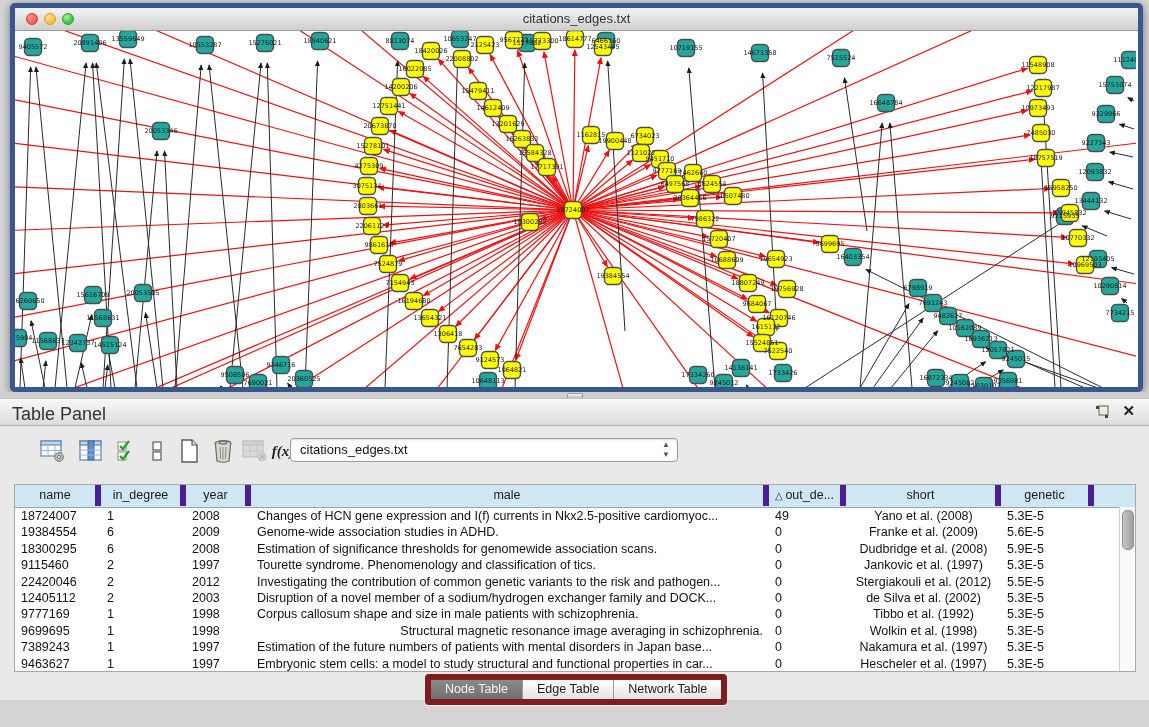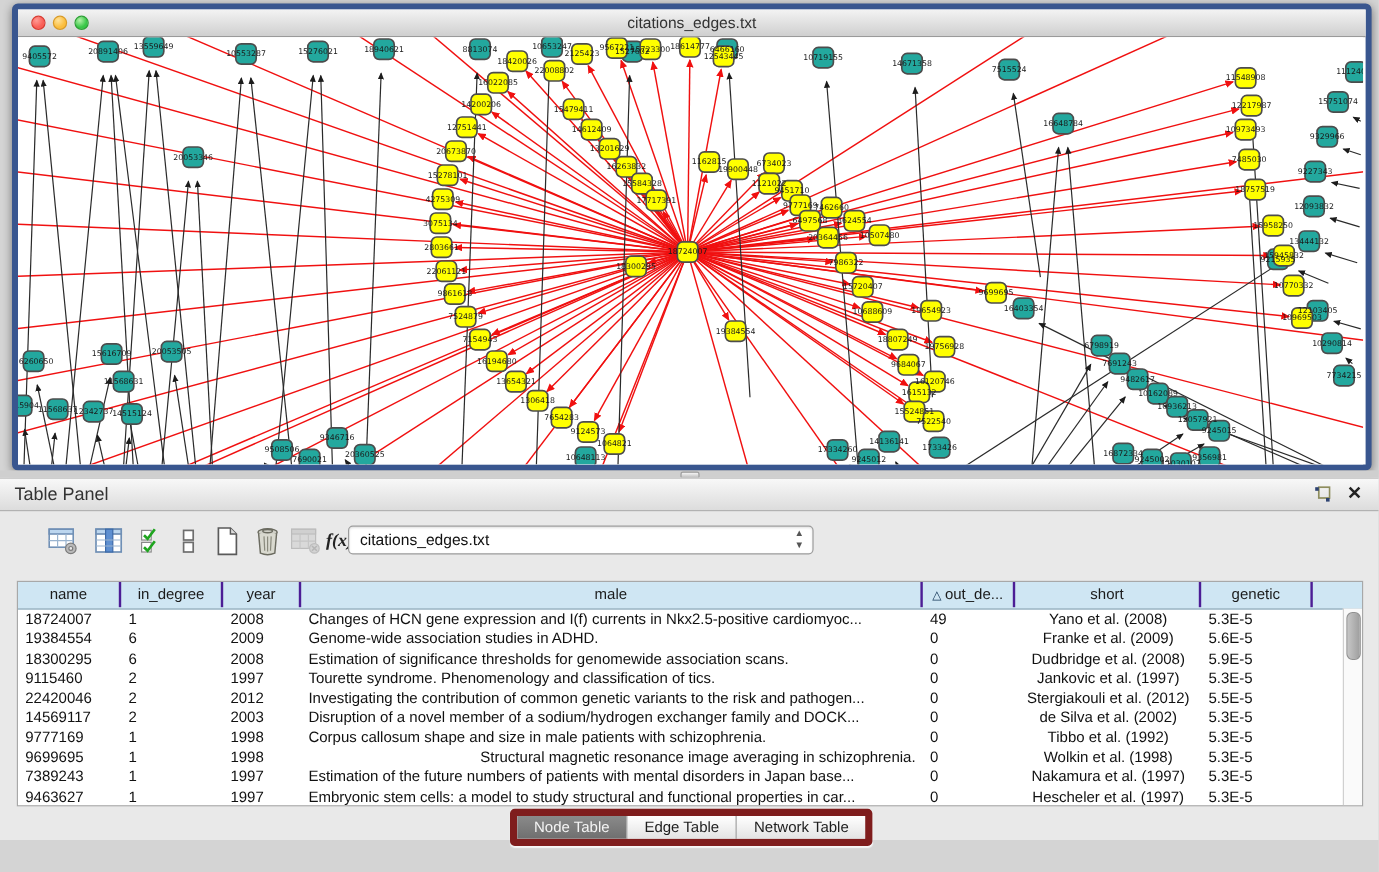--- a/index.html
+++ b/index.html
@@ -21,37 +21,37 @@
 
   
   #splitter{position:absolute;left:0;top:392px;width:1149px;height:6px;background:#cfcfcf;}
   #splitter .grip{position:absolute;left:567px;top:1px;width:14px;height:4px;
     background:linear-gradient(#f5f5f5,#bdbdbd);border:1px solid #9e9e9e;border-radius:2px;}
 
   
   #tablepanel{position:absolute;left:0;top:398px;width:1149px;height:302px;background:#e9e9e9;}
   #tp-header{position:relative;height:26px;background:linear-gradient(#f8f8f8,#dcdcdc);
     border-top:1px solid #c5c5c5;border-bottom:1px solid #b2b2b2;}
-  #tp-title{position:absolute;left:12px;top:5px;font-size:15px;color:#333;}
+  #tp-title{position:absolute;left:12px;top:5px;font-size:18px;color:#333;}
   #tp-float{position:absolute;right:40px;top:6px;width:14px;height:14px;cursor:pointer;}
   #tp-close{position:absolute;right:14px;top:3px;font-size:15px;font-weight:bold;color:#222;cursor:pointer;}
 
   #toolbar{position:absolute;left:0;top:34px;width:1149px;height:40px;}
   .tbtn{position:absolute;top:4px;width:30px;height:30px;display:flex;align-items:center;justify-content:center;border-radius:4px;}
   .fx{font-family:"Liberation Serif",serif;font-style:italic;font-weight:bold;font-size:15px;color:#222;}
   #combo{position:absolute;left:290px;top:6px;width:388px;height:24px;background:#fff;
     border:1px solid #9b9b9b;border-radius:4px;box-sizing:border-box;font-size:13px;color:#111;
     line-height:22px;padding-left:9px;box-shadow:inset 0 1px 2px rgba(0,0,0,.12);}
   #combo .arrows{position:absolute;right:7px;top:1px;font-size:8px;color:#555;line-height:10px;text-align:center;}
 
   #datatable{position:absolute;left:14px;top:86px;width:1122px;height:188px;background:#fff;
     border:1px solid #a8a8a8;box-sizing:border-box;overflow:hidden;}
   #thead{position:relative;height:22px;background:#cfe6f3;border-bottom:1px solid #8fa9b8;white-space:nowrap;}
   .th{position:absolute;top:0;height:21px;line-height:21px;text-align:center;font-size:12.5px;color:#1b1b1b;
-    border-right:2px solid #4c1d95;box-sizing:border-box;overflow:hidden;}
+    border-right:6px solid #4c1d95;box-sizing:border-box;overflow:hidden;}
   .sortmark{font-size:10px;color:#135;}
   #tbody{position:relative;}
   .tr{position:relative;height:16.4px;white-space:nowrap;}
   .td{position:absolute;top:0;height:16.4px;line-height:16.4px;font-size:12.5px;color:#111;
     overflow:hidden;box-sizing:border-box;padding:0 6px;text-overflow:clip;}
   #vscroll{position:absolute;right:0;top:22px;bottom:0;width:15px;background:#fafafa;border-left:1px solid #d0d0d0;}
   #vthumb{position:absolute;left:2px;top:3px;width:10px;height:38px;border-radius:5px;
     background:linear-gradient(90deg,#c6c6c6,#9f9f9f);border:1px solid #909090;}
 
   #tabsrow{position:absolute;left:0;top:276px;width:1149px;height:24px;}
@@ -628,21 +628,21 @@
           <div class="tr">
             <div class="td" style="left: 0px; width: 86px; text-align: left;">22420046</div>
             <div class="td" style="left: 86px; width: 85px; text-align: left;">2</div>
             <div class="td" style="left: 171px; width: 65px; text-align: left;">2012</div>
             <div class="td" style="left: 236px; width: 518px; text-align: left;">Investigating the contribution of common genetic variants to the risk and pathogen...</div>
             <div class="td" style="left: 754px; width: 77px; text-align: left;">0</div>
             <div class="td" style="left: 831px; width: 155px; text-align: center;">Stergiakouli et al. (2012)</div>
             <div class="td" style="left: 986px; width: 93px; text-align: left;">5.5E-5</div>
           </div>
           <div class="tr">
-            <div class="td" style="left: 0px; width: 86px; text-align: left;">14569117</div>
+            <div class="td" style="left: 0px; width: 86px; text-align: left;">12405112</div>
             <div class="td" style="left: 86px; width: 85px; text-align: left;">2</div>
             <div class="td" style="left: 171px; width: 65px; text-align: left;">2003</div>
             <div class="td" style="left: 236px; width: 518px; text-align: left;">Disruption of a novel member of a sodium/hydrogen exchanger family and DOCK...</div>
             <div class="td" style="left: 754px; width: 77px; text-align: left;">0</div>
             <div class="td" style="left: 831px; width: 155px; text-align: center;">de Silva et al. (2002)</div>
             <div class="td" style="left: 986px; width: 93px; text-align: left;">5.3E-5</div>
           </div>
           <div class="tr">
             <div class="td" style="left: 0px; width: 86px; text-align: left;">9777169</div>
             <div class="td" style="left: 86px; width: 85px; text-align: left;">1</div>

